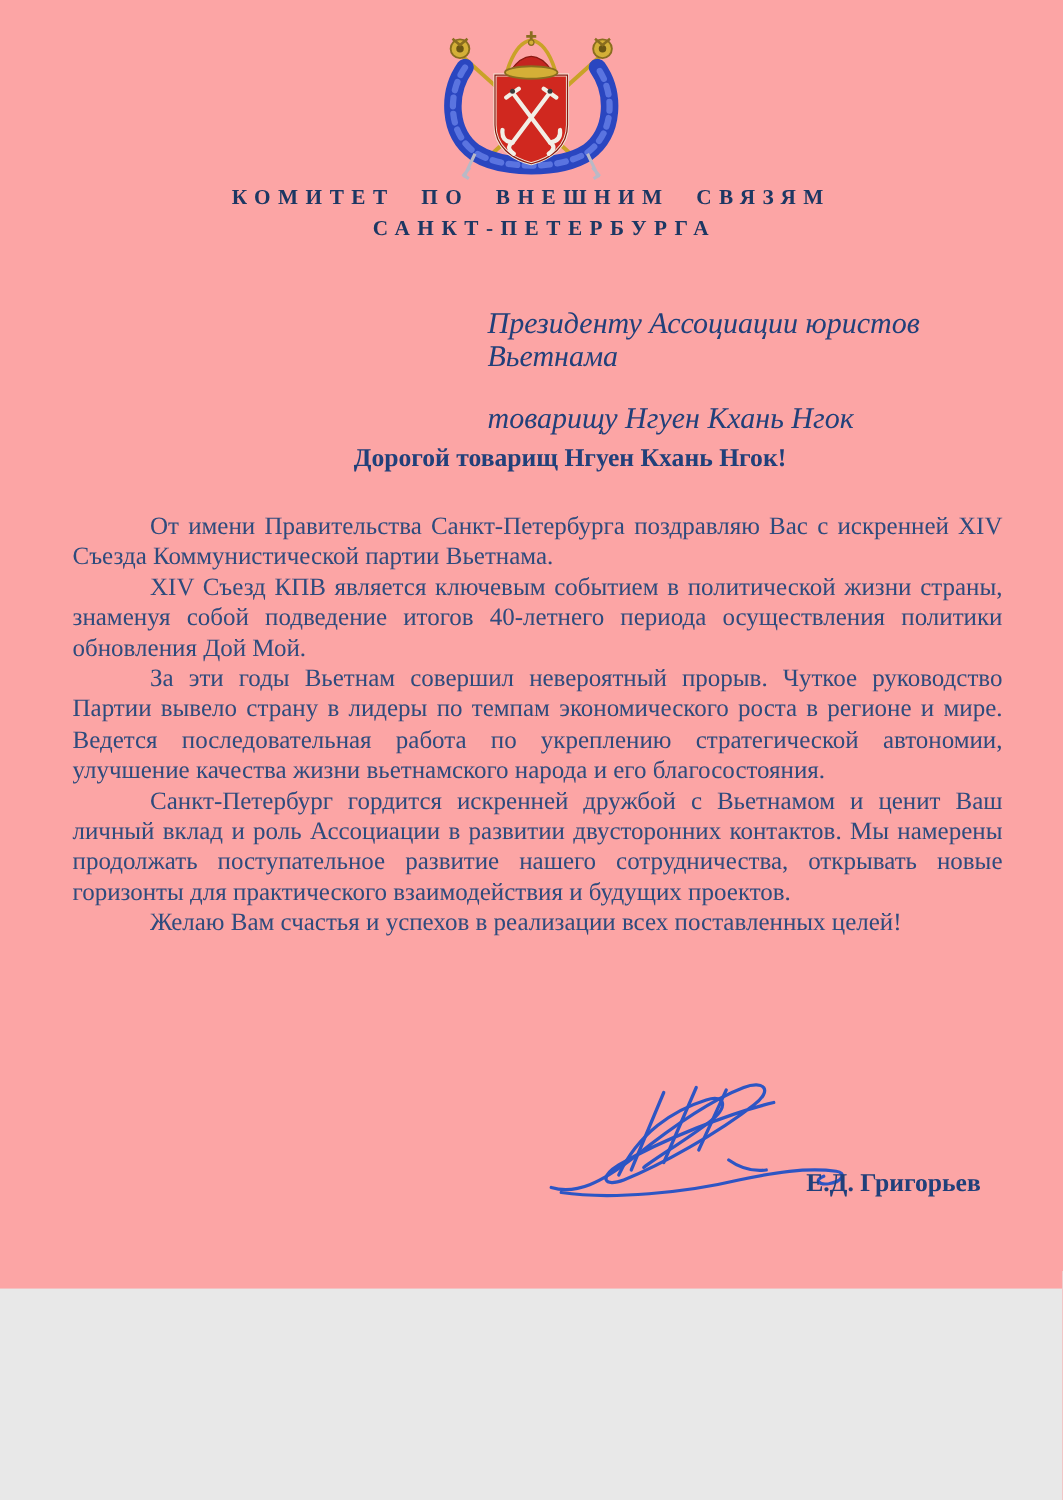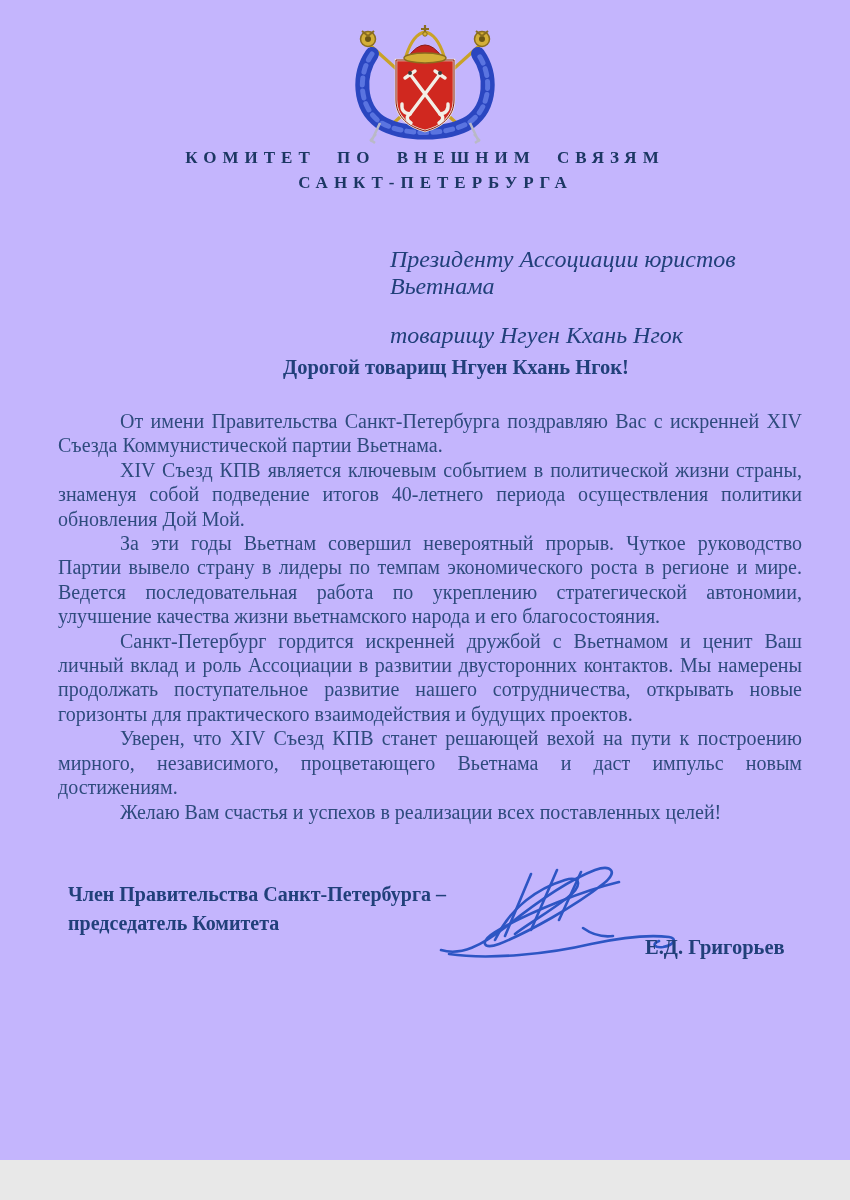--- a/index.html
+++ b/index.html
@@ -11,23 +11,23 @@
     --ribbon-blue:#2a46c0;
     --ribbon-dark:#17309a;
     --gold:#c9a227;
     --gold-dark:#8a6d1f;
     --anchor-white:#f2efe6;
     --signature-blue:#2d55c4;
   }
   html,body{margin:0;padding:0;background:#e8e8e8;}
   .page{
     position:relative;
-    width:850px;height:1160px;
+    width:850px;height:1031px;
     margin:0 auto;
-    background:#c4b5fd;
+    background:#fca5a5;
     overflow:hidden;
     font-family:"Liberation Serif","DejaVu Serif",serif;
   }
   
   .crest{position:absolute;left:340px;top:22px;width:170px;height:126px;}
   
   .org-name{
     position:absolute;top:148px;left:0;width:850px;
     text-align:center;color:var(--header-text);
     font-weight:bold;
@@ -136,29 +136,24 @@
     <p class="line">товарищу Нгуен Кхань Нгок</p>
   </div>
 
   <div class="salutation">Дорогой товарищ Нгуен Кхань Нгок!</div>
 
   <div class="body-text">
     <p>От имени Правительства Санкт-Петербурга поздравляю Вас с искренней XIV Съезда Коммунистической партии Вьетнама.</p>
     <p>XIV Съезд КПВ является ключевым событием в политической жизни страны, знаменуя собой подведение итогов 40-летнего периода осуществления политики обновления Дой Мой.</p>
     <p>За эти годы Вьетнам совершил невероятный прорыв. Чуткое руководство Партии вывело страну в лидеры по темпам экономического роста в регионе и мире. Ведется последовательная работа по укреплению стратегической автономии, улучшение качества жизни вьетнамского народа и его благосостояния.</p>
     <p>Санкт-Петербург гордится искренней дружбой с Вьетнамом и ценит Ваш личный вклад и роль Ассоциации в развитии двусторонних контактов. Мы намерены продолжать поступательное развитие нашего сотрудничества, открывать новые горизонты для практического взаимодействия и будущих проектов.</p>
-    <p>Уверен, что XIV Съезд КПВ станет решающей вехой на пути к построению мирного, независимого, процветающего Вьетнама и даст импульс новым достижениям.</p>
     <p>Желаю Вам счастья и успехов в реализации всех поставленных целей!</p>
   </div>
 
   <div class="sign-block">
-    <div class="sign-position">
-      <div>Член Правительства Санкт-Петербурга –</div>
-      <div>председатель Комитета</div>
-    </div>
 
     <div class="sign-scrawl">
       <svg width="250" height="110" viewBox="0 0 250 110" xmlns="http://www.w3.org/2000/svg">
         <g fill="none" stroke="var(--signature-blue,#2d55c4)" stroke-width="2.6" stroke-linecap="round">
           <path d="M8,92 C28,98 48,88 74,68 C104,44 136,22 162,12 C178,6 186,14 170,26 C142,48 96,74 66,86 C50,92 46,84 62,74 C96,54 152,32 186,24"></path>
           <path d="M62,82 C78,48 106,30 132,22 C148,17 150,28 134,40 C116,54 92,68 82,76"></path>
           <path d="M98,16 L72,78 M124,12 L98,72 M148,14 L126,62"></path>
           <path d="M16,96 C56,102 116,96 158,86 C186,80 212,76 236,79 C244,80 242,87 230,89 C222,90 218,86 226,83"></path>
           <path d="M150,70 q14,10 30,8"></path>
         </g>

